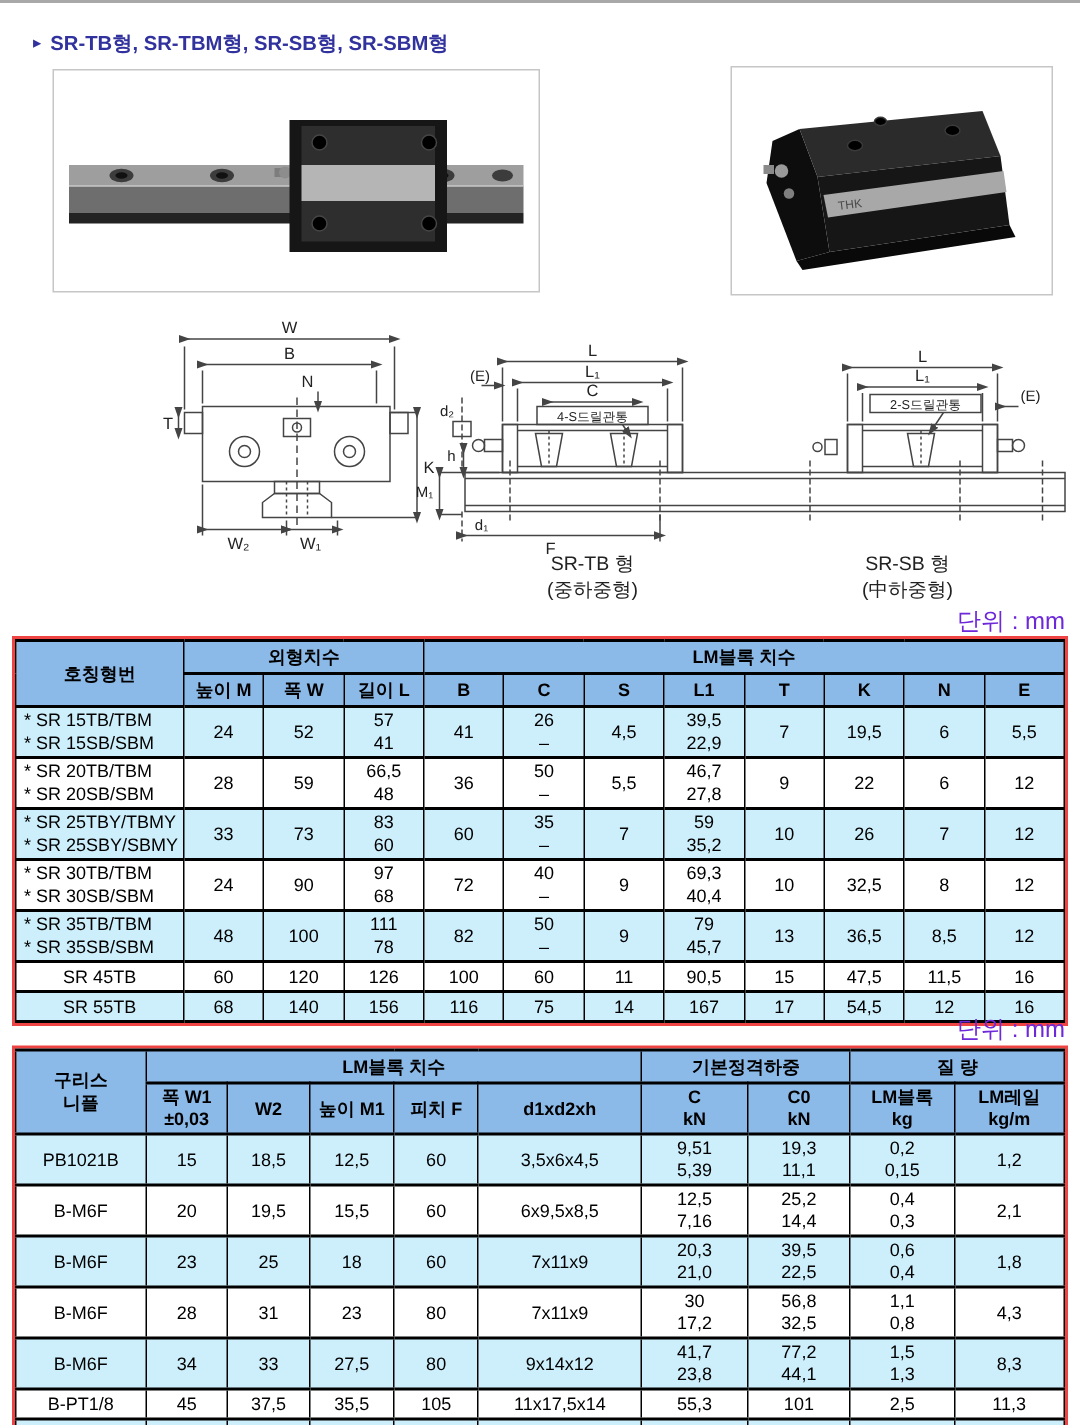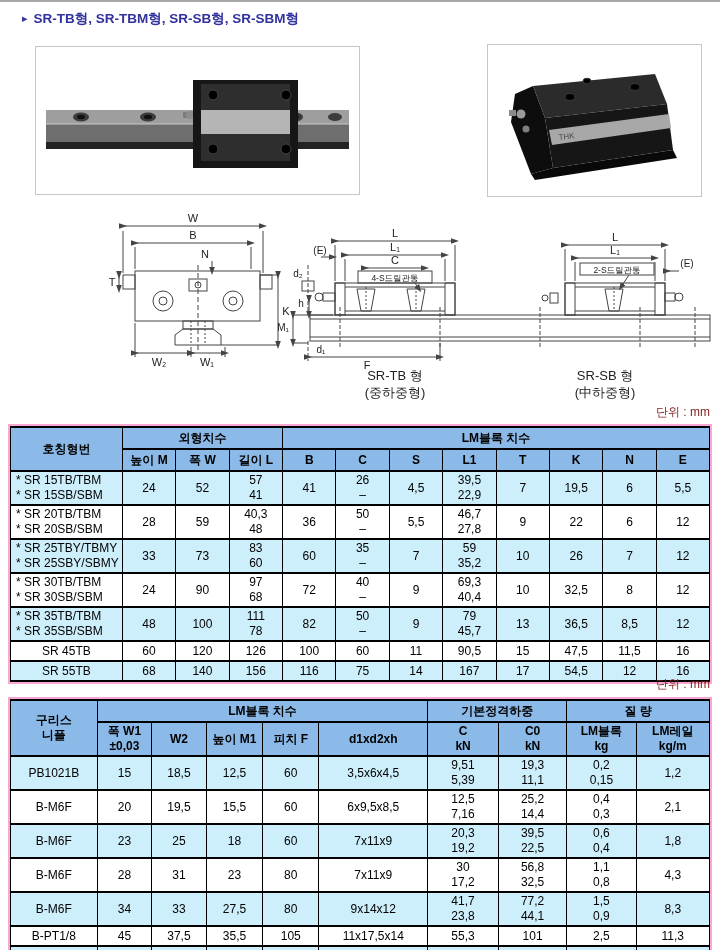--- a/index.html
+++ b/index.html
@@ -1,28 +1,28 @@
 <!DOCTYPE html>
 <html><head>
 <meta charset="utf-8">
 <style>
   html,body{margin:0;padding:0;background:#fff;}
   .page{position:relative;width:720px;height:950px;background:#fff;overflow:hidden;
         font-family:"Liberation Sans","DejaVu Sans",sans-serif;color:#000;}
   .top-rule{position:absolute;top:0;left:0;width:720px;border-top:2px solid #a8a8a8;}
-  .title{position:absolute;top:10px;left:22px;font-size:13.5px;font-weight:bold;color:#32329e;}
+  .title{position:absolute;top:20px;left:22px;font-size:13.5px;font-weight:bold;color:#32329e;}
   .title .bullet{font-size:11px;margin-right:6px;position:relative;top:-1px;}
   .photo-frame{position:absolute;border:1px solid #c6c6c6;background:#fff;padding:7px;}
   .frame1{left:35px;top:46px;width:309px;height:133px;}
   .frame2{left:487px;top:44px;width:199px;height:137px;}
   .drawing{position:absolute;left:95px;top:203px;width:620px;height:200px;}
-  .unit{position:absolute;right:10px;font-size:12px;color:#7f1d1d;}
+  .unit{position:absolute;right:10px;font-size:16px;color:#6d28d9;}
   .unit1{top:404px;}
   .unit2{top:676px;}
-  .tblwrap{position:absolute;left:8px;width:700px;border:2px solid #f9a8d4;background:#fff;}
+  .tblwrap{position:absolute;left:8px;width:700px;border:2px solid #ef4444;background:#fff;}
   .tw1{top:424px;}
   .tw2{top:697px;}
   table.spec{width:100%;border-collapse:collapse;table-layout:fixed;}
   .spec th,.spec td{border:1px solid #000;border-top-width:2px;border-bottom-width:2px;
       text-align:center;vertical-align:middle;white-space:pre-line;
       font-size:12px;line-height:15px;padding:1px 2px;}
   .spec th{background:#8cbae8;font-weight:bold;height:18px;}
   .spec td{height:16px;background:#fff;}
   .spec tr.shaded td{background:#cdeefb;}
   .spec td.name-left{text-align:left;padding-left:5px;}
@@ -278,21 +278,21 @@
             <td>7</td>
             <td>19,5</td>
             <td>6</td>
             <td>5,5</td>
           </tr>
           <tr>
             <td class="name-left">* SR 20TB/TBM
 * SR 20SB/SBM</td>
             <td>28</td>
             <td>59</td>
-            <td>40,3
+            <td>66,5
 48</td>
             <td>36</td>
             <td>50
 –</td>
             <td>5,5</td>
             <td>46,7
 27,8</td>
             <td>9</td>
             <td>22</td>
             <td>6</td>
@@ -456,21 +456,21 @@
             <td>2,1</td>
           </tr>
           <tr class="shaded">
             <td>B-M6F</td>
             <td>23</td>
             <td>25</td>
             <td>18</td>
             <td>60</td>
             <td>7x11x9</td>
             <td>20,3
-19,2</td>
+21,0</td>
             <td>39,5
 22,5</td>
             <td>0,6
 0,4</td>
             <td>1,8</td>
           </tr>
           <tr>
             <td>B-M6F</td>
             <td>28</td>
             <td>31</td>
@@ -490,21 +490,21 @@
             <td>34</td>
             <td>33</td>
             <td>27,5</td>
             <td>80</td>
             <td>9x14x12</td>
             <td>41,7
 23,8</td>
             <td>77,2
 44,1</td>
             <td>1,5
-0,9</td>
+1,3</td>
             <td>8,3</td>
           </tr>
           <tr>
             <td>B-PT1/8</td>
             <td>45</td>
             <td>37,5</td>
             <td>35,5</td>
             <td>105</td>
             <td>11x17,5x14</td>
             <td>55,3</td>

